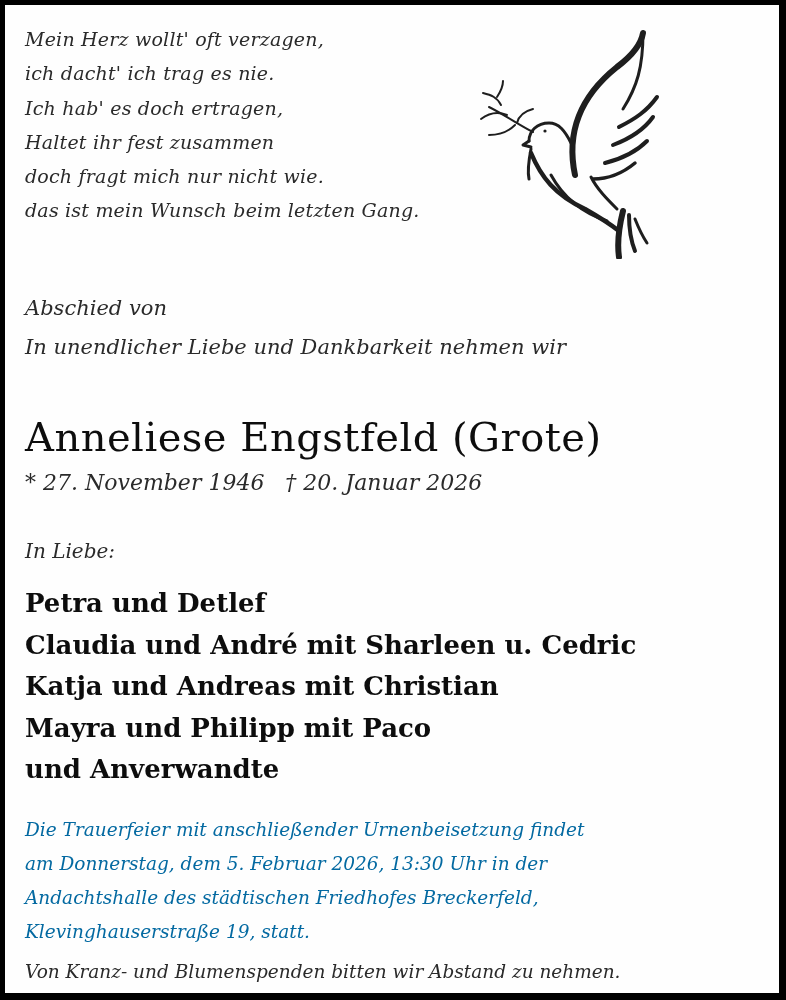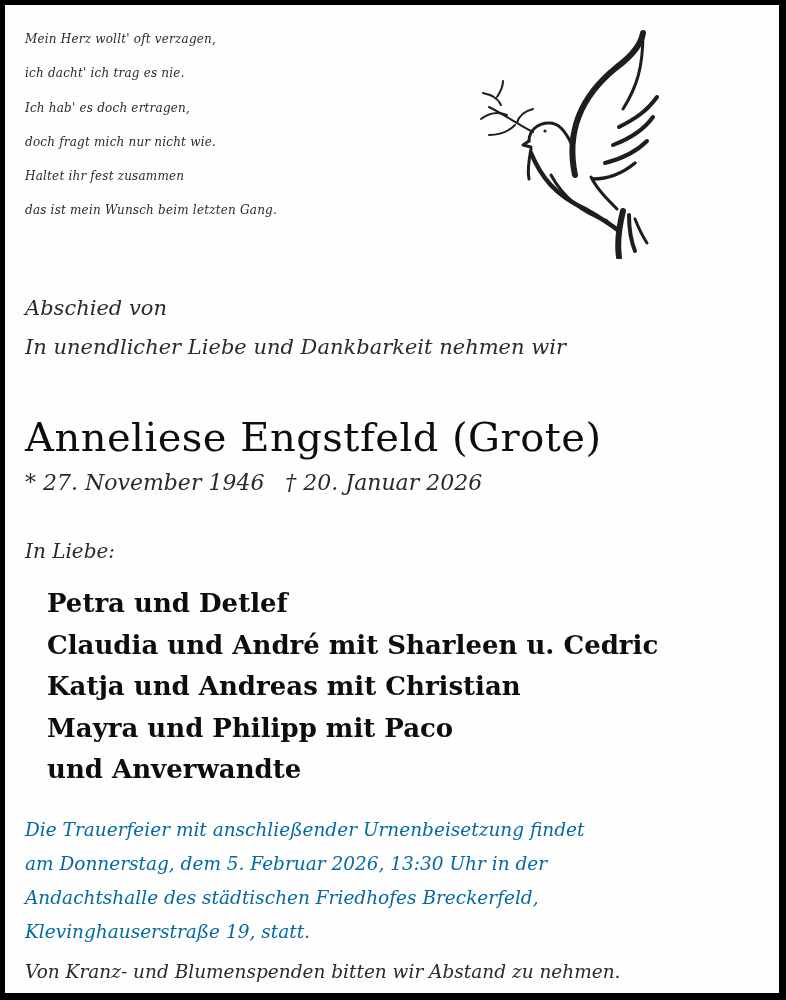--- a/index.html
+++ b/index.html
@@ -7,21 +7,21 @@
     .frame {
       position: absolute; left: 5px; top: 5px;
       width: 774px; height: 988px;
       background: #fefefe;
       color: #1a1a1a;
       font-family: "DejaVu Serif", serif;
       font-style: italic;
     }
     .poem {
       position: absolute; left: 20px; top: 17px;
-      font-size: 12px; line-height: 34.3px; color: #2a2a2a;
+      font-size: 19px; line-height: 34.3px; color: #2a2a2a;
       font-weight: 300;
     }
     .poem div { white-space: nowrap; letter-spacing: 0.2px; }
     .dove {
       position: absolute; left: 462px; top: 22px; width: 200px; height: 232px;
     }
     .intro {
       position: absolute; left: 20px; top: 284px;
       font-size: 21px; line-height: 39px; color: #2a2a2a;
     }
@@ -36,42 +36,42 @@
     }
     .love-label {
       position: absolute; left: 20px; top: 531px;
       font-size: 20px; line-height: 30px; color: #2a2a2a;
     }
     .mourners {
       position: absolute; left: 20px; top: 578px;
       font-size: 26px; line-height: 41.5px; color: #0d0d0d; font-style: normal;
       font-weight: bold;
     }
-    .mourners div { white-space: nowrap; margin-left: 22px; }
+    .mourners div { white-space: nowrap; }
     .service {
       position: absolute; left: 20px; top: 808px;
       font-size: 18.5px; line-height: 34px; color: #0369a1;
     }
     .service div { white-space: nowrap; }
     .note {
       position: absolute; left: 20px; top: 952px;
       font-size: 18.5px; line-height: 30px; color: #2a2a2a; white-space: nowrap;
     }
   </style>
 </head>
 <body>
 
 <div class="frame">
 
   <div class="poem">
     <div>Mein Herz wollt' oft verzagen,</div>
     <div>ich dacht' ich trag es nie.</div>
     <div>Ich hab' es doch ertragen,</div>
+    <div>Haltet ihr fest zusammen</div>
     <div>doch fragt mich nur nicht wie.</div>
-    <div>Haltet ihr fest zusammen</div>
     <div>das ist mein Wunsch beim letzten Gang.</div>
   </div>
 
   <svg class="dove" viewBox="0 0 200 232">
     <g fill="none" stroke="#1e1e1e" stroke-linecap="round" stroke-linejoin="round">
 
       <path d="M66 105 C52 98 38 88 22 80" stroke-width="2"></path>
       <path d="M40 88 C30 84 22 86 14 92" stroke-width="2"></path>
       <path d="M34 78 C30 70 24 68 16 66" stroke-width="2"></path>
       <path d="M30 70 C34 64 36 60 36 54" stroke-width="2"></path>

